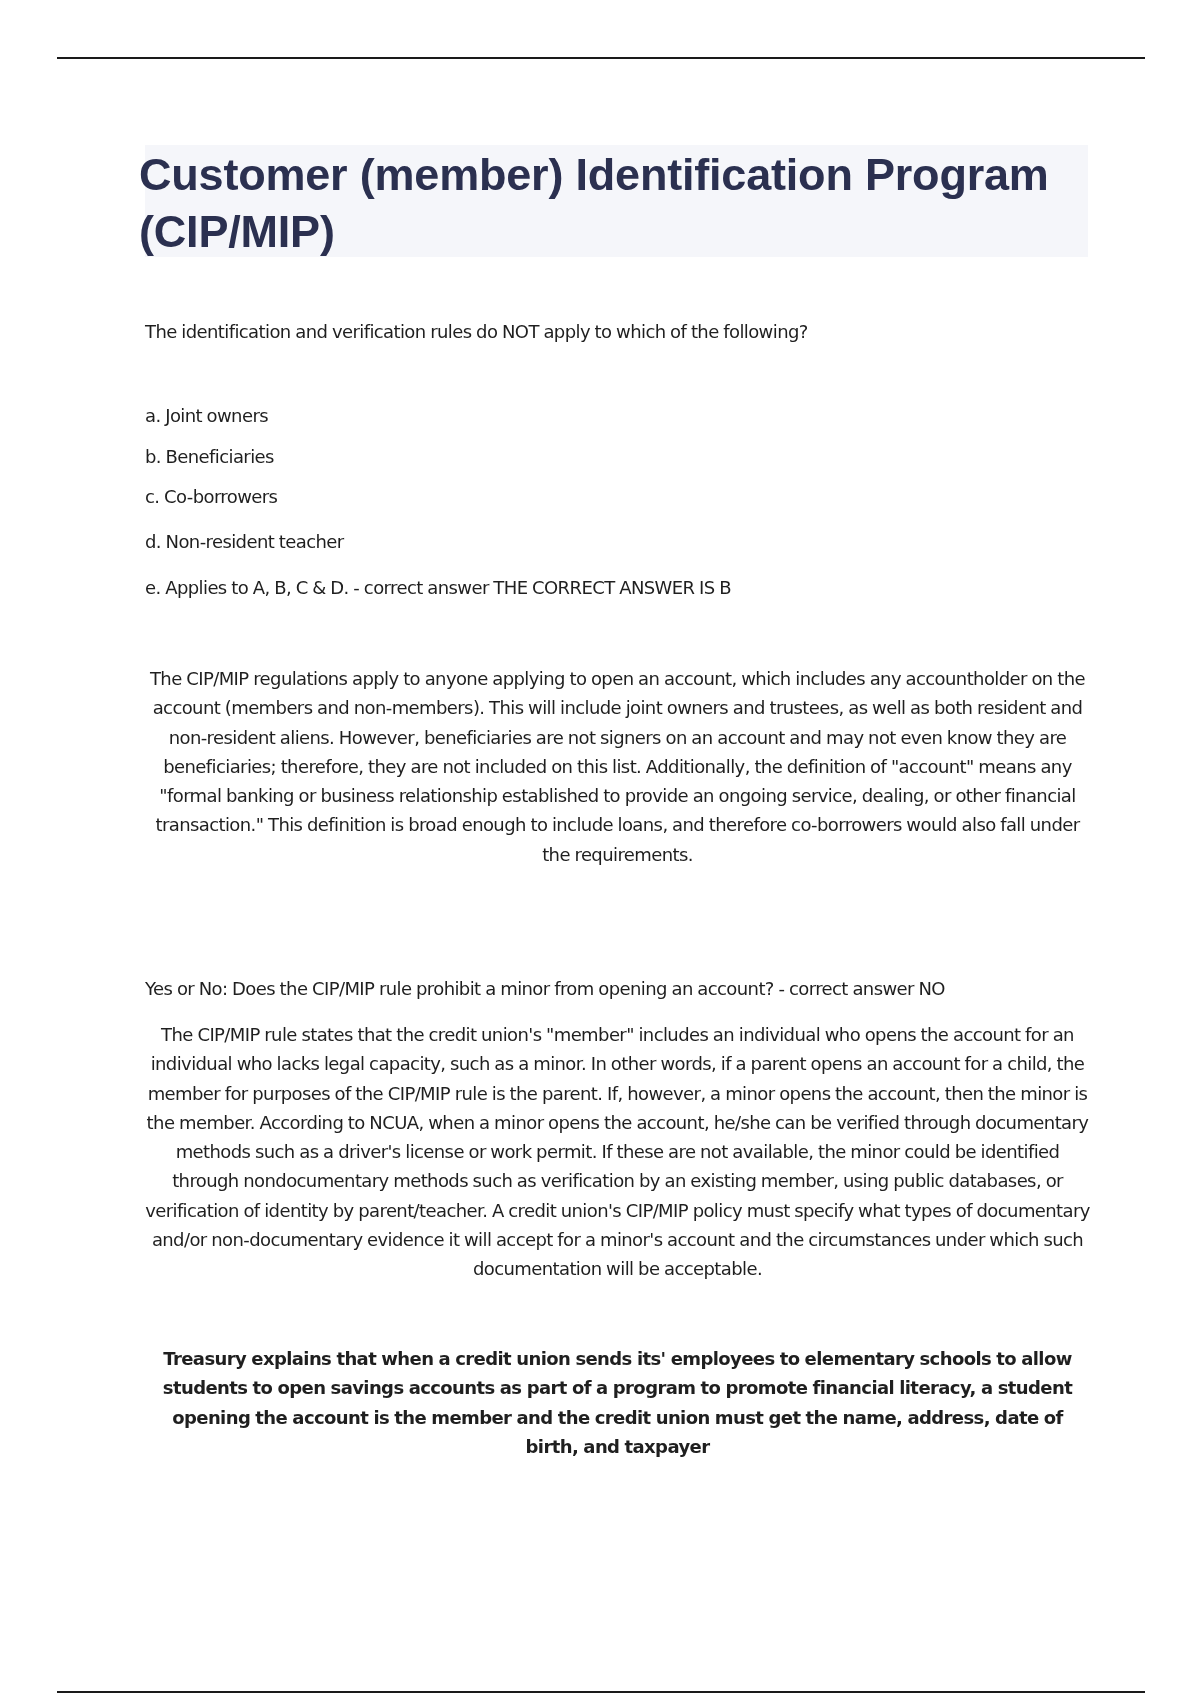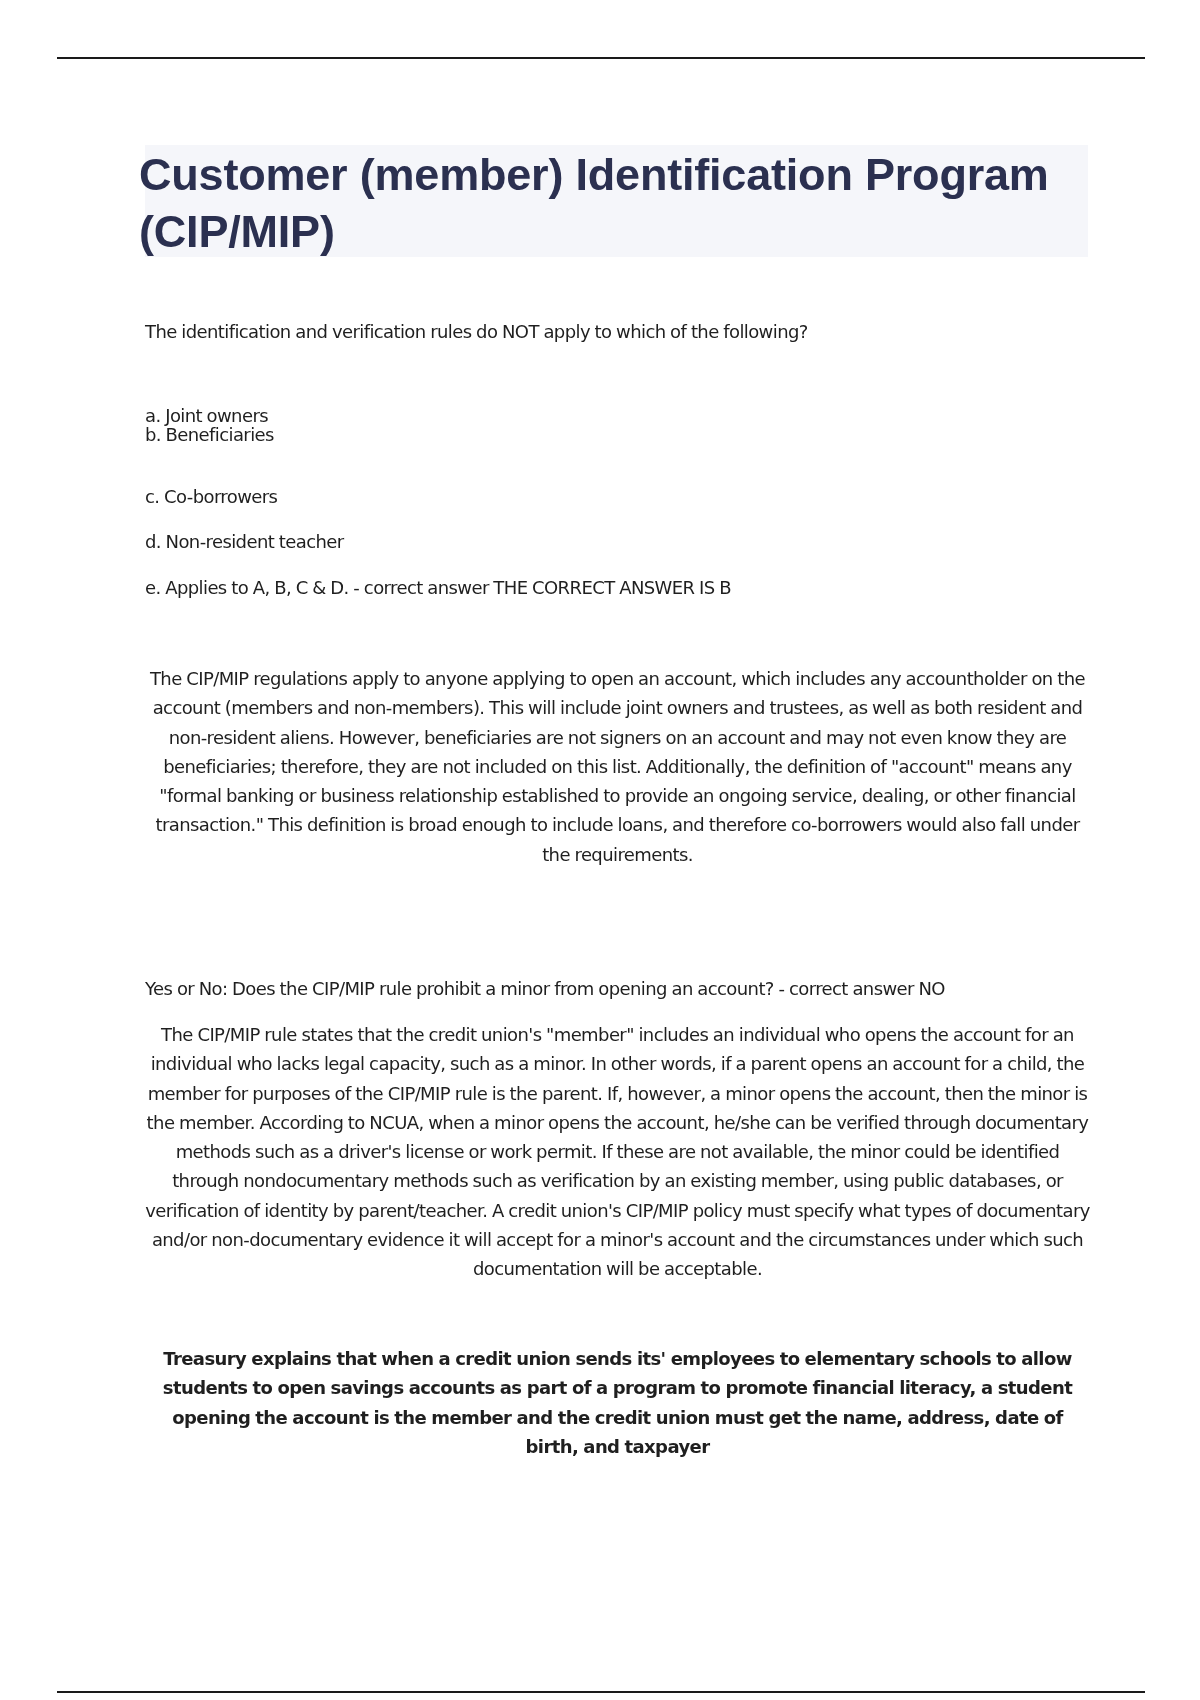--- a/index.html
+++ b/index.html
@@ -79,21 +79,21 @@
 <div class="rule rule-top"></div>
 
 <div class="title-box"></div>
 <h1 class="title">Customer (member) Identification Program (CIP/MIP)</h1>
 
 <div class="content" style="top:0;">
 
   <p class="line" style="top:304px;margin-top:16px;">The identification and verification rules do NOT apply to which of the following?</p>
 
   <p class="line" style="top:404px;">a. Joint owners</p>
-  <p class="line" style="top:423px;">b. Beneficiaries</p>
+  <p class="line" style="top:445px;">b. Beneficiaries</p>
   <p class="line" style="top:485px;">c. Co-borrowers</p>
   <p class="line" style="top:530px;">d. Non-resident teacher</p>
   <p class="line" style="top:576px;">e. Applies to A, B, C &amp; D. - correct answer THE CORRECT ANSWER IS B</p>
 
   <p class="para" style="top:664px;">The CIP/MIP regulations apply to anyone applying to open an account, which includes any accountholder on the account (members and non-members). This will include joint owners and trustees, as well as both resident and non-resident aliens. However, beneficiaries are not signers on an account and may not even know they are beneficiaries; therefore, they are not included on this list. Additionally, the definition of "account" means any "formal banking or business relationship established to provide an ongoing service, dealing, or other financial transaction." This definition is broad enough to include loans, and therefore co-borrowers would also fall under the requirements.</p>
 
   <p class="line" style="top:977px;">Yes or No: Does the CIP/MIP rule prohibit a minor from opening an account? - correct answer NO</p>
 
   <p class="para" style="top:1020px;">The CIP/MIP rule states that the credit union's "member" includes an individual who opens the account for an individual who lacks legal capacity, such as a minor. In other words, if a parent opens an account for a child, the member for purposes of the CIP/MIP rule is the parent. If, however, a minor opens the account, then the minor is the member. According to NCUA, when a minor opens the account, he/she can be verified through documentary methods such as a driver's license or work permit. If these are not available, the minor could be identified through nondocumentary methods such as verification by an existing member, using public databases, or verification of identity by parent/teacher. A credit union's CIP/MIP policy must specify what types of documentary and/or non-documentary evidence it will accept for a minor's account and the circumstances under which such documentation will be acceptable.</p>
 

